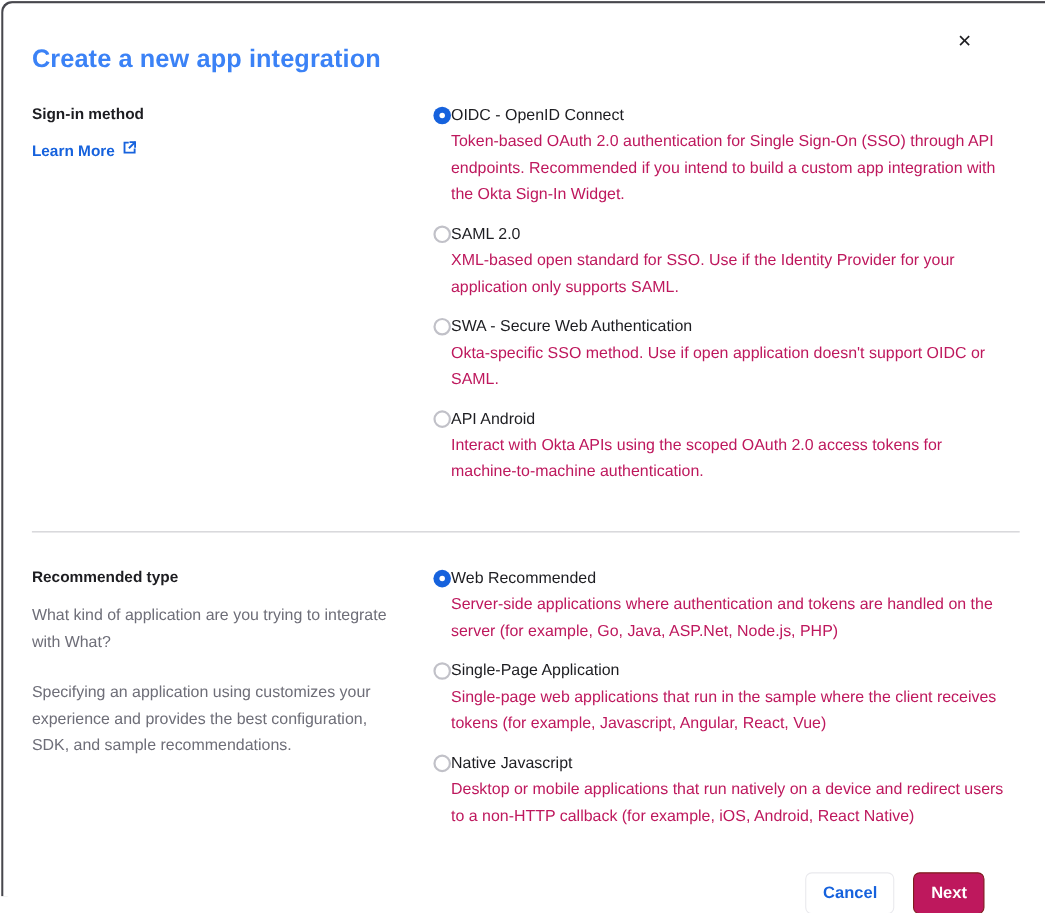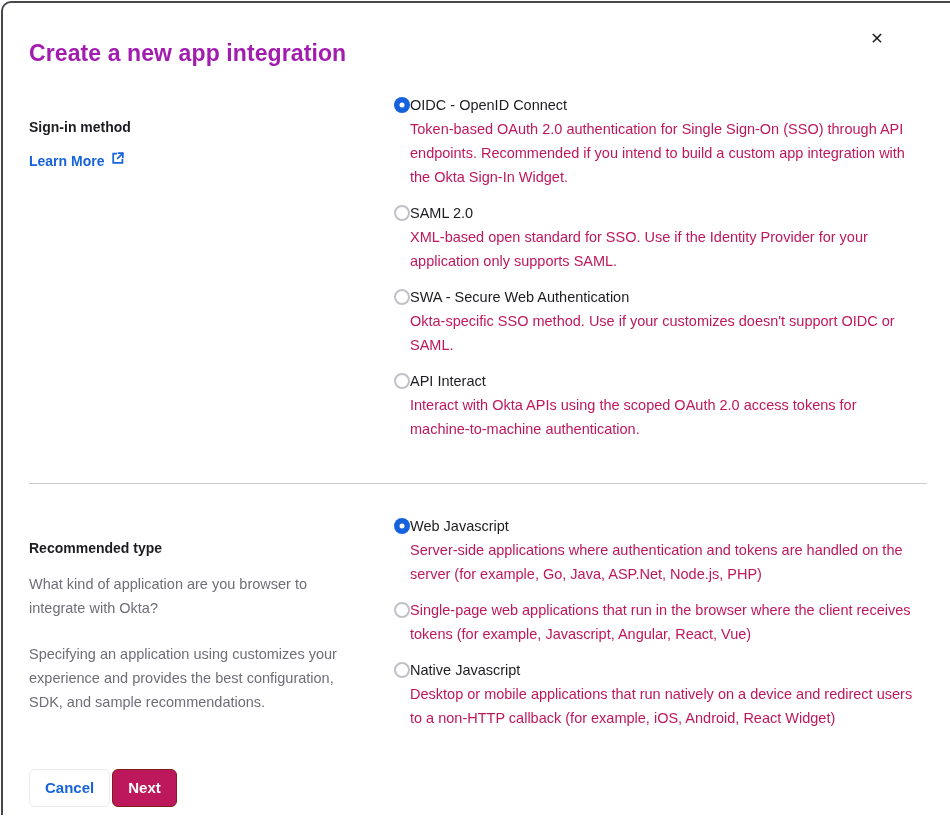--- a/index.html
+++ b/index.html
@@ -19,21 +19,21 @@
     border-top: 2px solid #47474d;
     border-left: 2px solid #47474d;
     border-top-left-radius: 10px;
     padding: 36px 30px 8px 26px;
   }
   .modal-header { position: relative; margin-bottom: 26px; }
   .modal-title {
     font-size: 23px;
     line-height: 28px;
     font-weight: 700;
-    color: #a21caf;
+    color: #3b82f6;
     letter-spacing: 0.1px;
   }
   .close-btn {
     position: absolute;
     top: -14px; right: 36px;
     width: 28px; height: 28px;
     background: none; border: none;
     cursor: pointer;
     display: flex; align-items: center; justify-content: center;
     color: #1d1d21;
@@ -45,21 +45,20 @@
     grid-template-columns: 347px 1fr;
     column-gap: 18px;
   }
   .left-col { padding-right: 12px; }
   .col-heading {
     font-size: 14px;
     line-height: 20px;
     font-weight: 700;
     color: #1d1d21;
     margin-bottom: 14px;
-    margin-top: 24px;
   }
   .learn-more {
     display: inline-flex;
     align-items: flex-start;
     gap: 7px;
     font-size: 14px;
     font-weight: 700;
     color: #1662dd;
     text-decoration: none;
     line-height: 20px;
@@ -109,22 +108,23 @@
     line-height: 24px;
     color: #be185d;
   }
   .divider {
     border: none;
     border-top: 1px solid #c9c9ce;
     margin: 30px 0 30px 0;
   }
   .footer {
     display: flex;
+    justify-content: flex-end;
     align-items: center;
-    gap: 2px;
+    gap: 17px;
     margin-top: 27px;
     padding-right: 32px;
   }
   .btn {
     font-family: inherit;
     font-size: 15px;
     font-weight: 700;
     line-height: 20px;
     padding: 8px 15px;
     border-radius: 6px;
@@ -182,65 +182,66 @@
         <div class="option-text">
           <div class="option-label">SAML 2.0</div>
           <div class="option-desc">XML-based open standard for SSO. Use if the Identity Provider for your application only supports SAML.</div>
         </div>
       </div>
 
       <div class="option">
         <span class="radio"></span>
         <div class="option-text">
           <div class="option-label">SWA - Secure Web Authentication</div>
-          <div class="option-desc">Okta-specific SSO method. Use if your customizes doesn't support OIDC or SAML.</div>
-        </div>
-      </div>
-
-      <div class="option">
-        <span class="radio"></span>
-        <div class="option-text">
-          <div class="option-label">API Interact</div>
+          <div class="option-desc">Okta-specific SSO method. Use if open application doesn't support OIDC or SAML.</div>
+        </div>
+      </div>
+
+      <div class="option">
+        <span class="radio"></span>
+        <div class="option-text">
+          <div class="option-label">API Android</div>
           <div class="option-desc">Interact with Okta APIs using the scoped OAuth 2.0 access tokens for machine-to-machine authentication.</div>
         </div>
       </div>
 
     </div>
   </div>
 
   <hr class="divider">
 
   <div class="section-grid">
     <div class="left-col">
       <div class="col-heading">Recommended type</div>
-      <p class="left-para">What kind of application are you browser to integrate with Okta?</p>
+      <p class="left-para">What kind of application are you trying to integrate with What?</p>
       <p class="left-para">Specifying an application using customizes your experience and provides the best configuration, SDK, and sample recommendations.</p>
     </div>
     <div class="right-col">
 
       <div class="option">
         <span class="radio checked"></span>
         <div class="option-text">
-          <div class="option-label">Web Javascript</div>
+          <div class="option-label">Web Recommended</div>
           <div class="option-desc">Server-side applications where authentication and tokens are handled on the server (for example, Go, Java, ASP.Net, Node.js, PHP)</div>
         </div>
       </div>
 
       <div class="option">
         <span class="radio"></span>
         <div class="option-text">
-          <div class="option-desc">Single-page web applications that run in the browser where the client receives tokens (for example, Javascript, Angular, React, Vue)</div>
+          <div class="option-label">Single-Page Application</div>
+          <div class="option-desc">Single-page web applications that run in the sample where the client receives tokens (for example, Javascript, Angular, React, Vue)</div>
         </div>
       </div>
 
       <div class="option">
         <span class="radio"></span>
         <div class="option-text">
           <div class="option-label">Native Javascript</div>
-          <div class="option-desc">Desktop or mobile applications that run natively on a device and redirect users to a non-HTTP callback (for example, iOS, Android, React Widget)</div>
+          <div class="option-desc">Desktop or mobile applications that run natively on a device and redirect users to a non-HTTP callback (for example, iOS, Android, React Native)</div>
         </div>
       </div>
 
     </div>
   </div>
 
   <div class="footer">
     <button class="btn btn-cancel">Cancel</button>
     <button class="btn btn-next">Next</button>
   </div>

